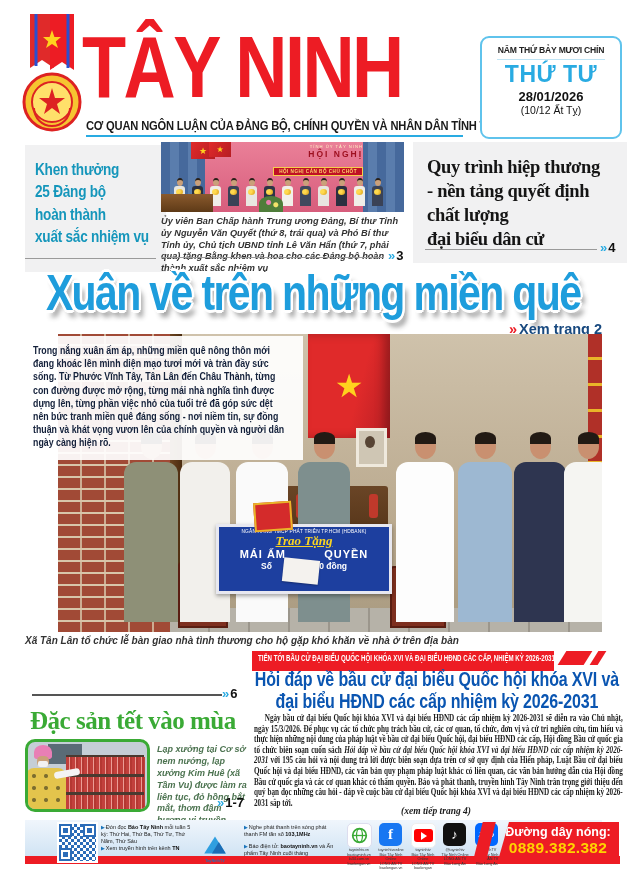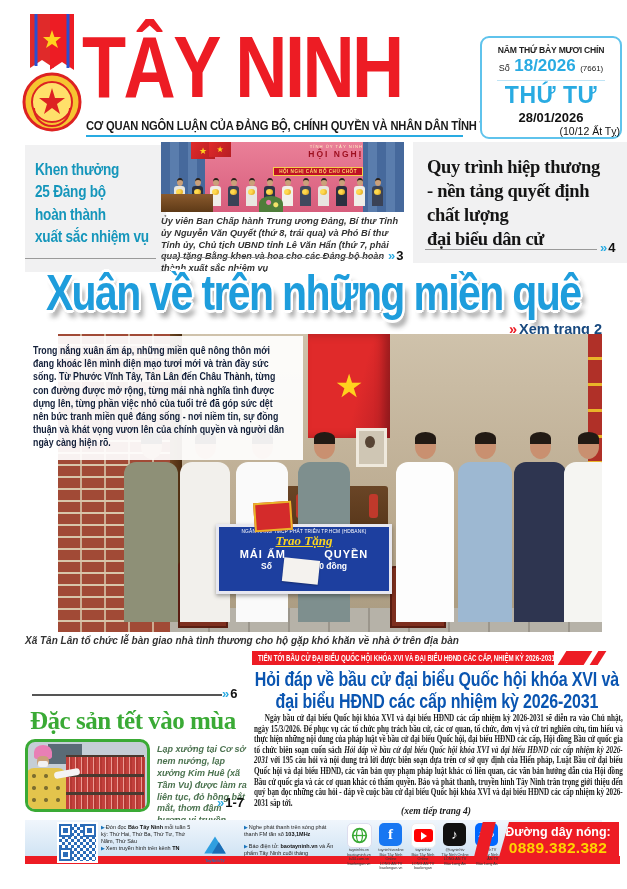--- a/index.html
+++ b/index.html
@@ -17,21 +17,21 @@
   .issue-box{left:480px;top:36px;width:138px;height:92px;border:2px solid #5fc3ec;border-radius:9px;
     text-align:center;padding-top:7px;background:#fff;}
   .iy{font-size:8.6px;font-weight:bold;color:#222;letter-spacing:-.2px;}
   .ino{margin-top:1px;color:#222;}
   .ino .lbl{font-size:9px;}
   .ino .val{font-size:17px;font-weight:bold;color:#29abe2;}
   .ino .par{font-size:8px;}
   .idiv{width:108px;height:1px;background:#bfe4f5;margin:4px auto 3px;}
   .iweek{font-size:23px;font-weight:bold;color:#29abe2;line-height:1;letter-spacing:.5px;}
   .idate{font-size:13px;font-weight:bold;color:#111;margin-top:3px;}
-  .ilunar{font-size:10.5px;color:#111;text-align:right;}
+  .ilunar{font-size:10.5px;color:#111;}
 
   
   .box-gray{background:#f1f1f2;}
   .tl-box{left:25px;top:145px;width:131px;height:113px;padding:14px 0 0 10px;}
   .tl-title{font-size:17px;font-weight:bold;color:#1596bb;line-height:1.32;white-space:pre-line;
     transform:scaleX(.8);transform-origin:left top;width:160px;letter-spacing:-.3px;}
   .tr-box{left:413px;top:142px;width:195px;height:108px;padding:13px 12px 0 14px;}
   .tr-title{font-size:18.5px;font-weight:bold;color:#151515;line-height:1.3;white-space:pre-line;letter-spacing:-.3px;}
   .rule{background:#9a9a9a;height:1px;}
   .pm{font-size:13px;font-weight:bold;color:#111;}
@@ -131,21 +131,21 @@
   .tp-mask{position:absolute;left:10px;top:19px;width:10px;height:6px;background:#f2f2f2;border-radius:2px;}
   .tp-body{position:absolute;left:-2px;top:26px;width:40px;height:45px;border-radius:8px 8px 0 0;
     background:radial-gradient(circle at 8px 8px,#7a6d2f 1.5px,transparent 2.5px) 0 0/12px 12px,#e3c44c;}
   .tp-arm{position:absolute;left:26px;top:28px;width:26px;height:7px;background:#f4f4f4;border-radius:4px;
     transform:rotate(-10deg);}
   .tet-caption{left:157px;top:744px;width:90px;font-size:9px;line-height:1.32;color:#4c7350;
     font-weight:bold;font-style:italic;}
   .pm-tet{left:178px;top:795px;width:66px;text-align:right;}
 
   
-  .kicker{left:252px;top:651px;width:302px;height:14px;background:#ed1c24;overflow:visible;}
+  .kicker{left:252px;top:651px;width:302px;height:20px;background:#ed1c24;overflow:visible;}
   .kicker-text{position:absolute;left:6px;top:0;width:402px;transform:scaleX(.74);transform-origin:left top;
     color:#fff;font-size:8.3px;font-weight:bold;line-height:14px;white-space:nowrap;}
   .kslash{position:absolute;top:651px;height:14px;background:#ed1c24;transform:skewX(-32deg);}
   .election-hl{left:252px;top:668px;width:474px;transform:scaleX(.78);transform-origin:left top;
     text-align:center;font-size:20.5px;font-weight:bold;color:#0a55b1;line-height:21.5px;letter-spacing:-.2px;}
   .election-body{left:254px;top:713px;width:482px;transform:scaleX(.765);transform-origin:left top;
     font-family:"Liberation Serif",serif;font-weight:bold;font-size:9.4px;line-height:10.6px;
     text-align:justify;color:#1c1c1c;text-indent:14px;}
   .continued{left:252px;top:806px;width:368px;text-align:center;font-family:"Liberation Serif",serif;
     font-weight:bold;font-style:italic;font-size:9.5px;color:#1c1c1c;}
@@ -196,25 +196,20 @@
       <polygon points="32,76 35,86 45,86 37,92 40,102 32,96 24,102 27,92 19,86 29,86" fill="#d22"></polygon>
       <path d="M14,96 a18,18 0 0 0 36,0" fill="none" stroke="#d22" stroke-width="2"></path>
     </svg>
   </div>
   <div class="abs mast-title">TÂY NINH</div>
   <div class="abs tagline">CƠ QUAN NGÔN LUẬN CỦA ĐẢNG BỘ, CHÍNH QUYỀN VÀ NHÂN DÂN TỈNH TÂY NINH</div>
   <div class="abs tag-rule"></div>
 
   <div class="abs issue-box">
     <div class="iy">NĂM THỨ BẢY MƯƠI CHÍN</div>
-    <div class="ino">
-      <span class="lbl">Số</span>
-      <span class="val">18/2026</span>
-      <span class="par">(7661)</span>
-    </div>
     <div class="idiv"></div>
     <div class="iweek">THỨ TƯ</div>
     <div class="idate">28/01/2026</div>
     <div class="ilunar">(10/12 Ất Tỵ)</div>
   </div>
 
   <div class="abs box-gray tl-box">
     <div class="tl-title">Khen thưởng
 25 Đảng bộ
 hoàn thành

